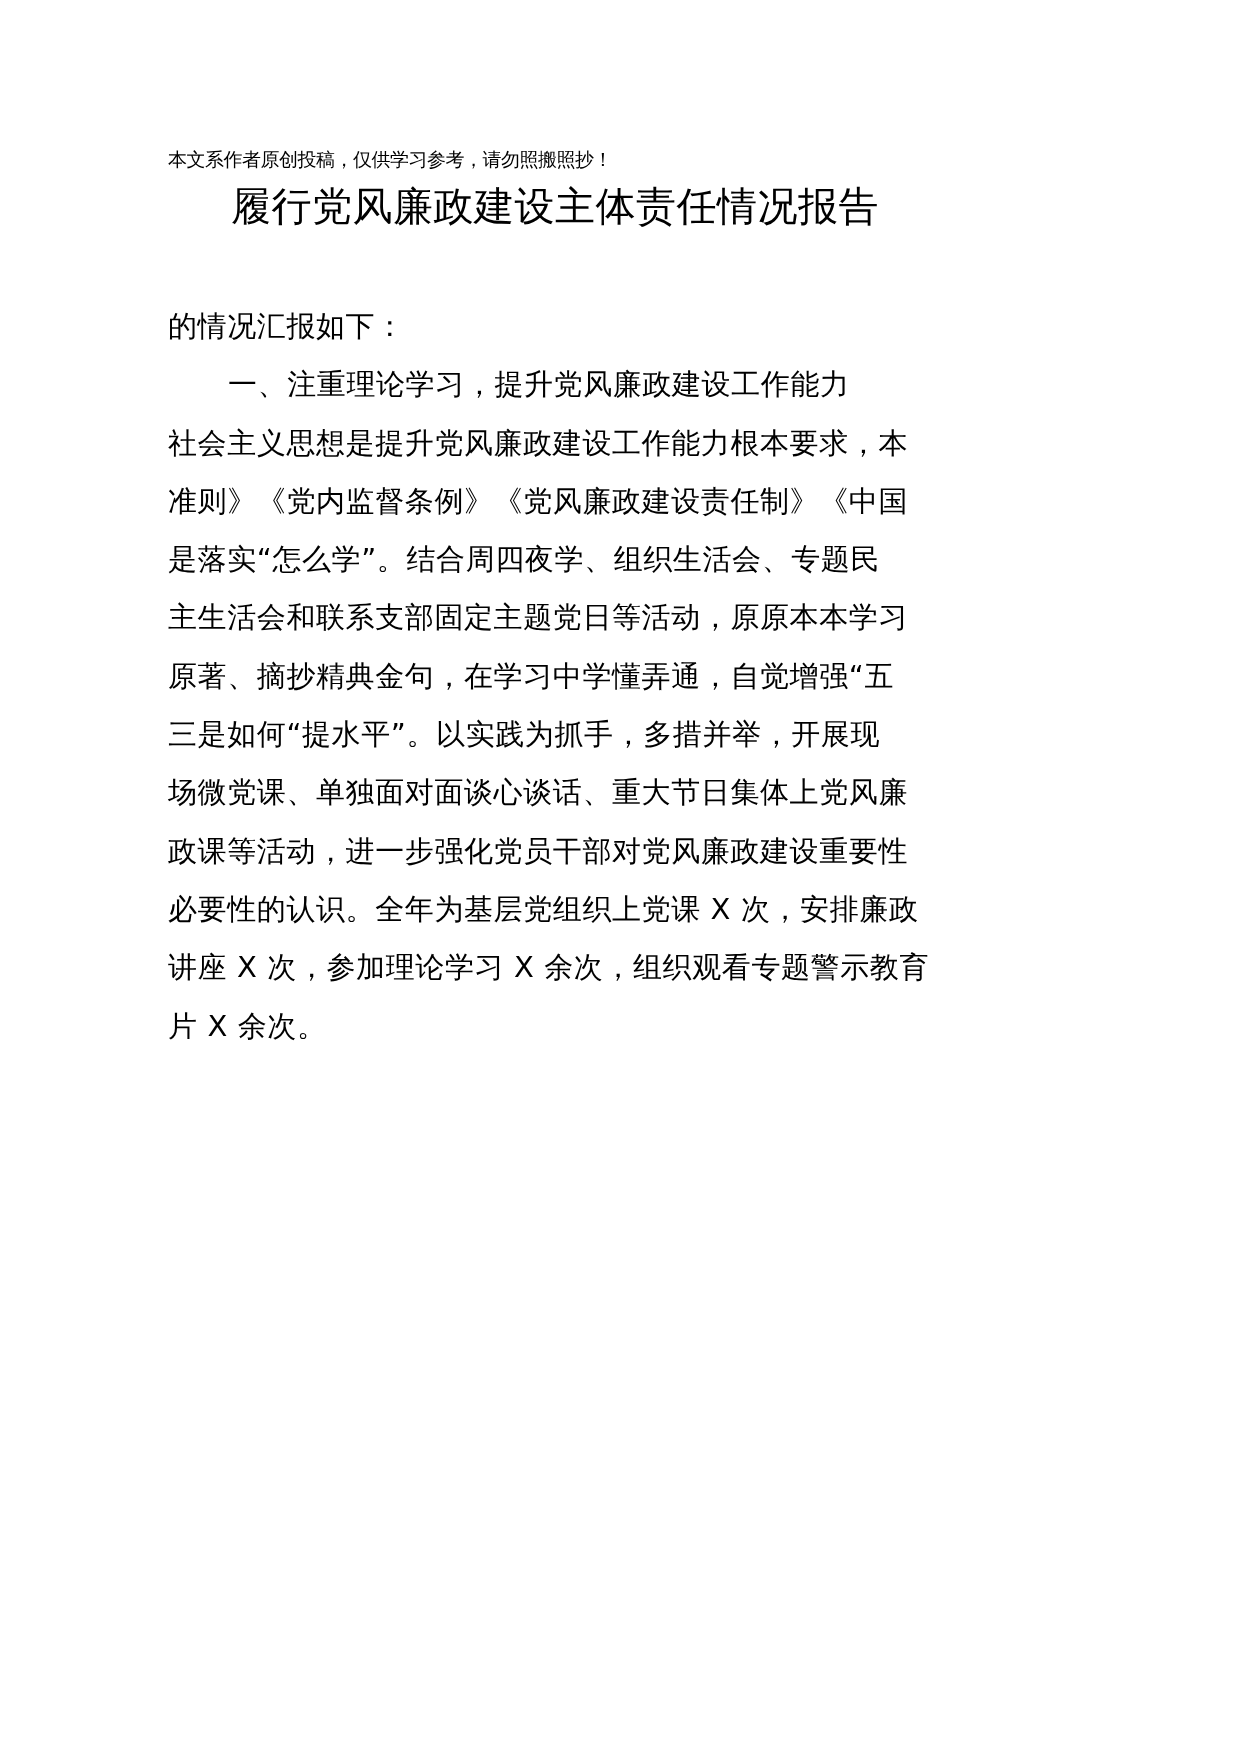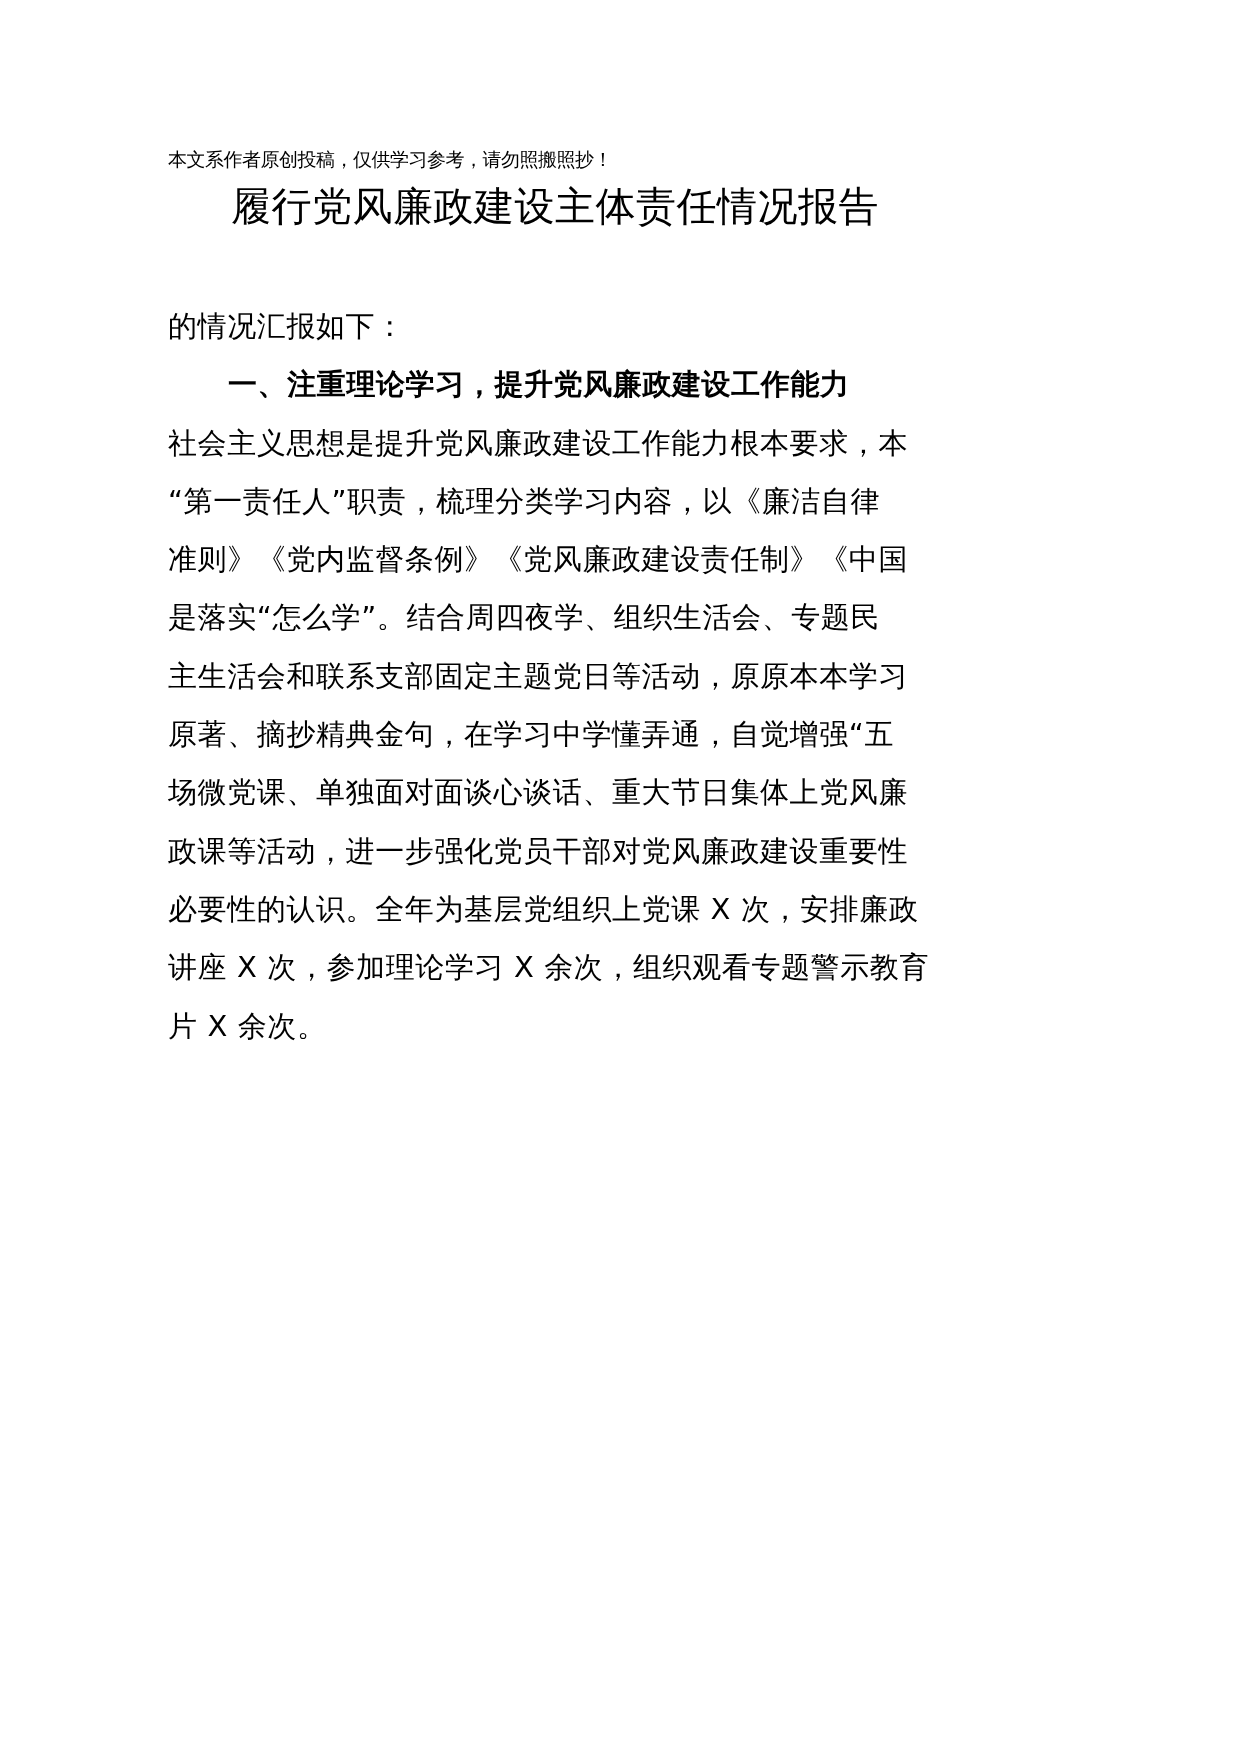--- a/index.html
+++ b/index.html
@@ -53,38 +53,38 @@
       height: 58.3px;
       line-height: 58.3px;
       font-size: 29px;
       white-space: nowrap;
       letter-spacing: 0.6px;
     }
     .line.indent {
       padding-left: 60px;
     }
     .line.heading {
-      font-weight: bold;
+      font-weight: normal;
     }
   </style>
 </head>
 <body>
 
 <div class="page">
   <div class="notice">本文系作者原创投稿，仅供学习参考，请勿照搬照抄！</div>
   <div class="title">履行党风廉政建设主体责任情况报告</div>
 
   <div class="body">
     <div class="line">的情况汇报如下：</div>
     <div class="line indent heading">一、注重理论学习，提升党风廉政建设工作能力</div>
     <div class="line">社会主义思想是提升党风廉政建设工作能力根本要求，本</div>
-    <div class="line">“第一责任人”职责，梳理分类学习内容，以《廉洁自律</div>
     <div class="line">准则》《党内监督条例》《党风廉政建设责任制》《中国</div>
     <div class="line">是落实“怎么学”。结合周四夜学、组织生活会、专题民</div>
     <div class="line">主生活会和联系支部固定主题党日等活动，原原本本学习</div>
     <div class="line">原著、摘抄精典金句，在学习中学懂弄通，自觉增强“五</div>
+    <div class="line">三是如何“提水平”。以实践为抓手，多措并举，开展现</div>
     <div class="line">场微党课、单独面对面谈心谈话、重大节日集体上党风廉</div>
     <div class="line">政课等活动，进一步强化党员干部对党风廉政建设重要性</div>
     <div class="line">必要性的认识。全年为基层党组织上党课 X 次，安排廉政</div>
     <div class="line">讲座 X 次，参加理论学习 X 余次，组织观看专题警示教育</div>
     <div class="line">片 X 余次。</div>
   </div>
 </div>
 
 </body></html>

